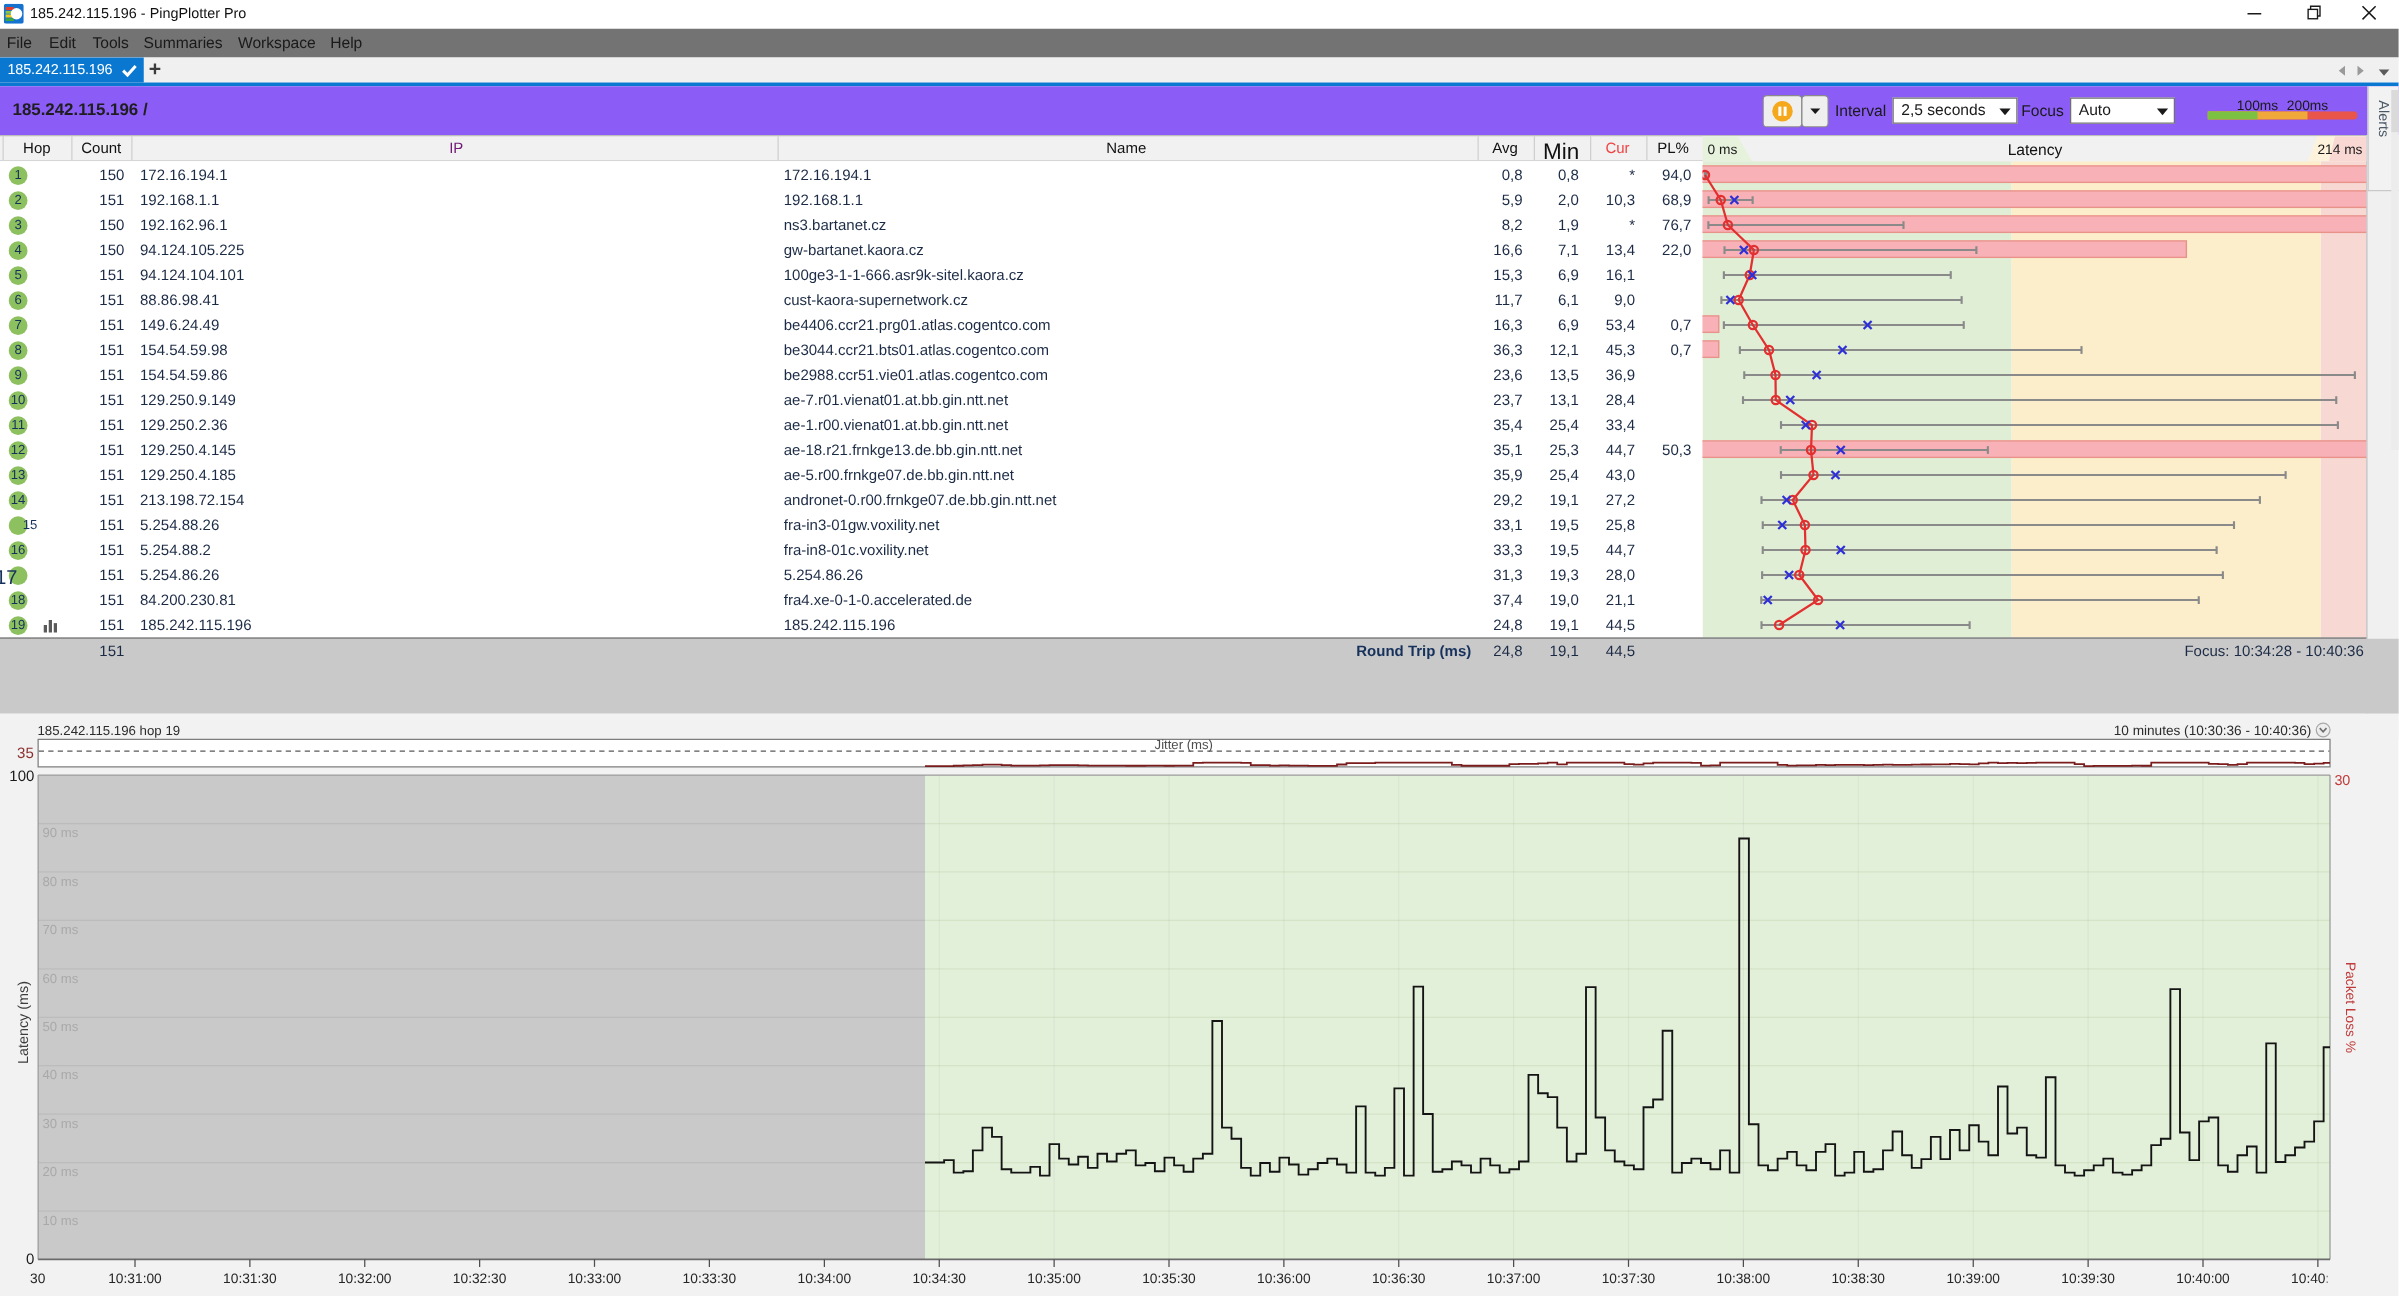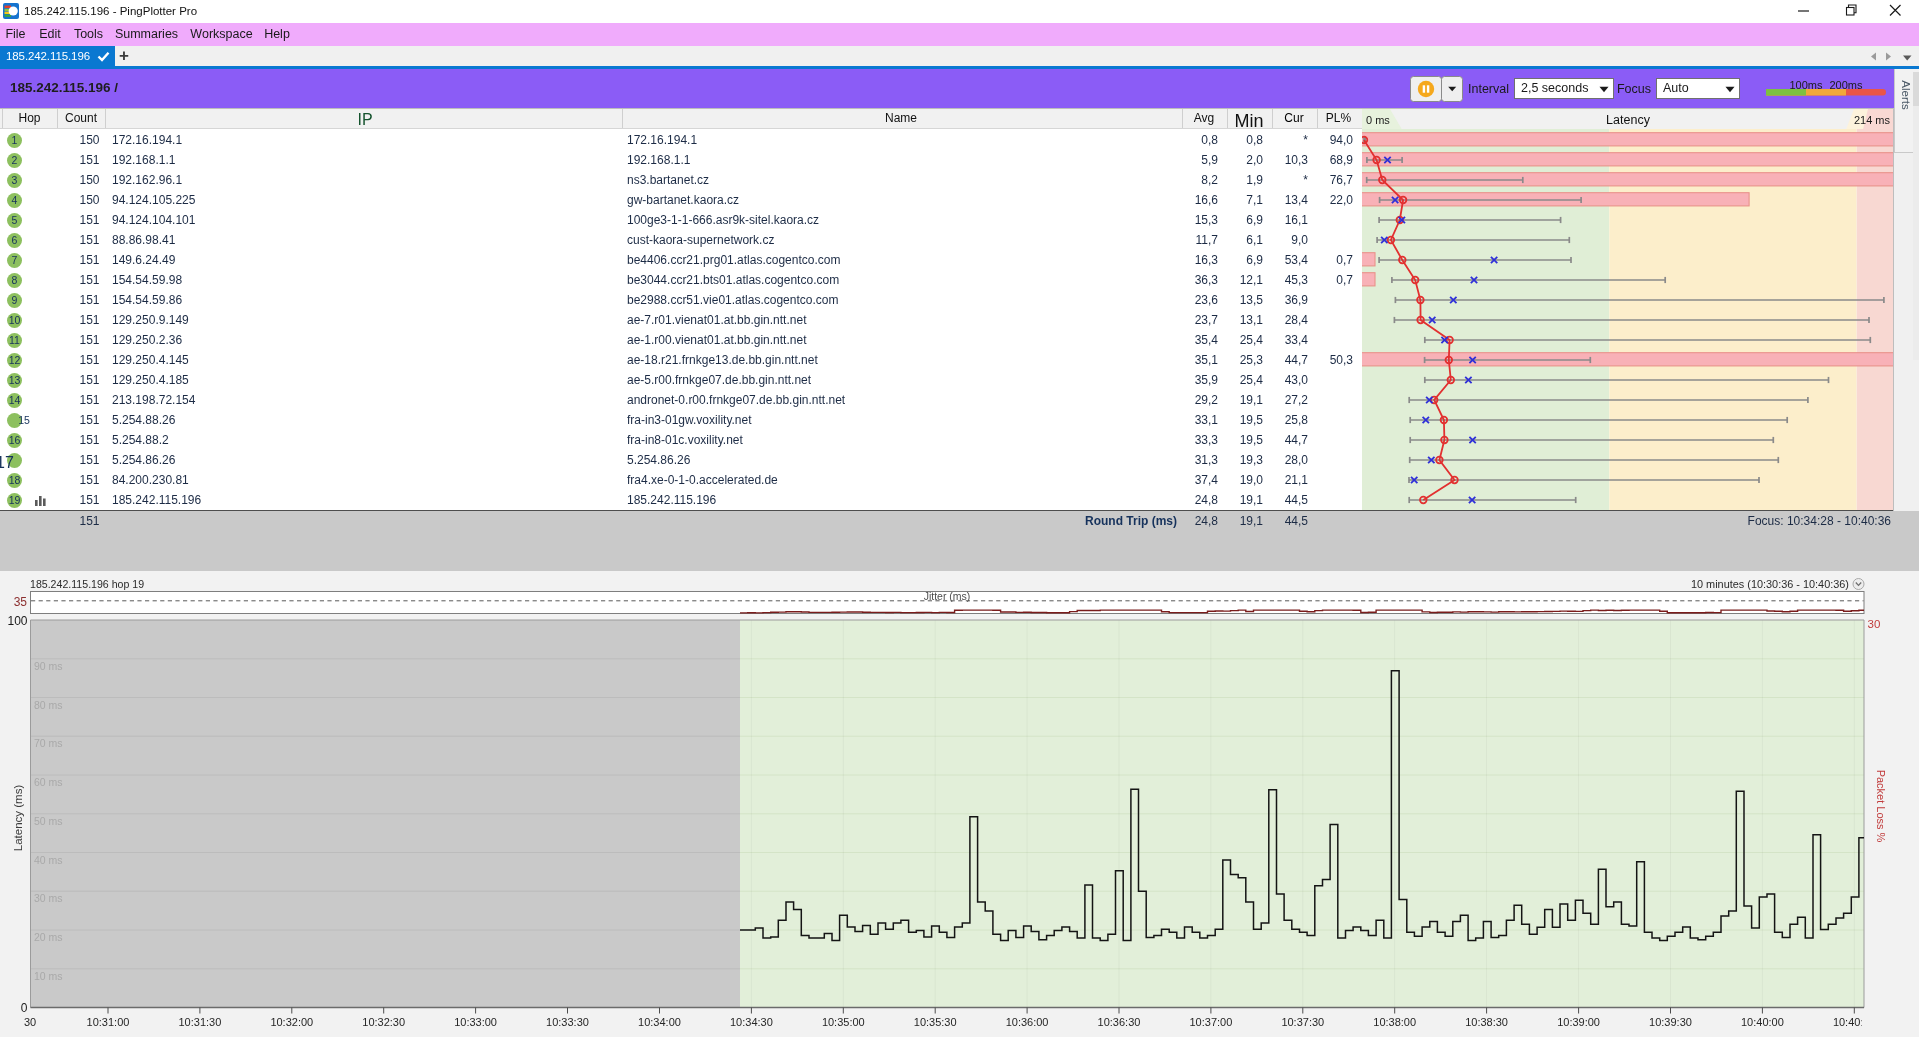--- a/index.html
+++ b/index.html
@@ -22,21 +22,21 @@
  </svg>
  <div class="abs" style="left:24px;top:5px;font-size:11.5px;color:#101010">185.242.115.196 - PingPlotter Pro</div>
  <svg class="abs" style="left:1790px;top:0" width="129" height="22">
   <line x1="8" y1="11" x2="19" y2="11" stroke="#1a1a1a" stroke-width="1.2"></line>
   <rect x="56.5" y="7.5" width="7.5" height="7.5" fill="none" stroke="#1a1a1a" stroke-width="1.1"></rect>
   <path d="M58.5 7.5 V5 H66 V12.8 H64" fill="none" stroke="#1a1a1a" stroke-width="1.1"></path>
   <path d="M100 5 L110.5 15.5 M110.5 5 L100 15.5" stroke="#1a1a1a" stroke-width="1.2"></path>
  </svg>
 </div>
 
-<div class="abs" style="left:0;top:23px;width:1919px;height:23px;background:#f0abfc">
+<div class="abs" style="left:0;top:23px;width:1919px;height:23px;background:#737373">
 <div class="abs" style="top:4px;left:15.5px;transform:translateX(-50%);font-size:12.5px;color:#1a1a1a">File</div>
 <div class="abs" style="top:4px;left:50px;transform:translateX(-50%);font-size:12.5px;color:#1a1a1a">Edit</div>
 <div class="abs" style="top:4px;left:88.5px;transform:translateX(-50%);font-size:12.5px;color:#1a1a1a">Tools</div>
 <div class="abs" style="top:4px;left:146.5px;transform:translateX(-50%);font-size:12.5px;color:#1a1a1a">Summaries</div>
 <div class="abs" style="top:4px;left:221.5px;transform:translateX(-50%);font-size:12.5px;color:#1a1a1a">Workspace</div>
 <div class="abs" style="top:4px;left:277px;transform:translateX(-50%);font-size:12.5px;color:#1a1a1a">Help</div>
 </div>
 
 <div class="abs" style="left:0;top:46px;width:1919px;height:20px;background:#f0f0f0">
  <div class="abs" style="left:0;top:0;width:115px;height:20px;background:#0a78d1"></div>
@@ -89,25 +89,25 @@
 
 <div class="abs" style="left:1893px;top:107.5px;width:26px;height:463px;background:#f0f0f0;border-left:1px solid #bdbdbd"></div>
 <div class="abs" style="left:1894px;top:68.5px;width:25px;height:84px;background:#f2f2f2;border-left:1px solid #c9c9c9;border-bottom:1px solid #c9c9c9"></div>
 <div class="abs" style="left:1913px;top:72px;width:6px;height:34px;background:#dadada"></div>
 <div class="abs" style="left:1913px;top:106px;width:6px;height:254px;background:#ececec"></div>
 <div class="abs" style="left:1906px;top:95px;transform:translate(-50%,-50%) rotate(90deg);font-size:11.5px;color:#4a5866;white-space:nowrap">Alerts</div>
 
 <div class="abs" style="left:0;top:107.5px;width:1893px;height:21.5px;background:#f1f1f1;border-top:1px solid #bdbdbd;border-bottom:1px solid #d6d6d6"></div>
 <div class="abs" style="left:29.5px;top:111px;transform:translateX(-50%);font-size:12px;color:#111">Hop</div>
 <div class="abs" style="left:81px;top:111px;transform:translateX(-50%);font-size:12px;color:#111">Count</div>
-<div class="abs" style="left:365px;top:111px;transform:translateX(-50%);font-size:16px;color:#14532d">IP</div>
+<div class="abs" style="left:365px;top:111px;transform:translateX(-50%);font-size:12px;color:#701a75">IP</div>
 <div class="abs" style="left:901px;top:111px;transform:translateX(-50%);font-size:12px;color:#111">Name</div>
 <div class="abs" style="left:1204px;top:111px;transform:translateX(-50%);font-size:12px;color:#111">Avg</div>
 <div class="abs" style="left:1249px;top:111px;transform:translateX(-50%);font-size:18px;color:#111">Min</div>
-<div class="abs" style="left:1294px;top:111px;transform:translateX(-50%);font-size:12px;color:#000000">Cur</div>
+<div class="abs" style="left:1294px;top:111px;transform:translateX(-50%);font-size:12px;color:#ef4444">Cur</div>
 <div class="abs" style="left:1338.5px;top:111px;transform:translateX(-50%);font-size:12px;color:#111">PL%</div>
 <div class="abs" style="left:1.5px;top:109px;width:1px;height:19px;background:#cfcfcf"></div>
 <div class="abs" style="left:57px;top:109px;width:1px;height:19px;background:#cfcfcf"></div>
 <div class="abs" style="left:105px;top:109px;width:1px;height:19px;background:#cfcfcf"></div>
 <div class="abs" style="left:622px;top:109px;width:1px;height:19px;background:#cfcfcf"></div>
 <div class="abs" style="left:1182px;top:109px;width:1px;height:19px;background:#cfcfcf"></div>
 <div class="abs" style="left:1227px;top:109px;width:1px;height:19px;background:#cfcfcf"></div>
 <div class="abs" style="left:1272px;top:109px;width:1px;height:19px;background:#cfcfcf"></div>
 <div class="abs" style="left:1317px;top:109px;width:1px;height:19px;background:#cfcfcf"></div>
 

